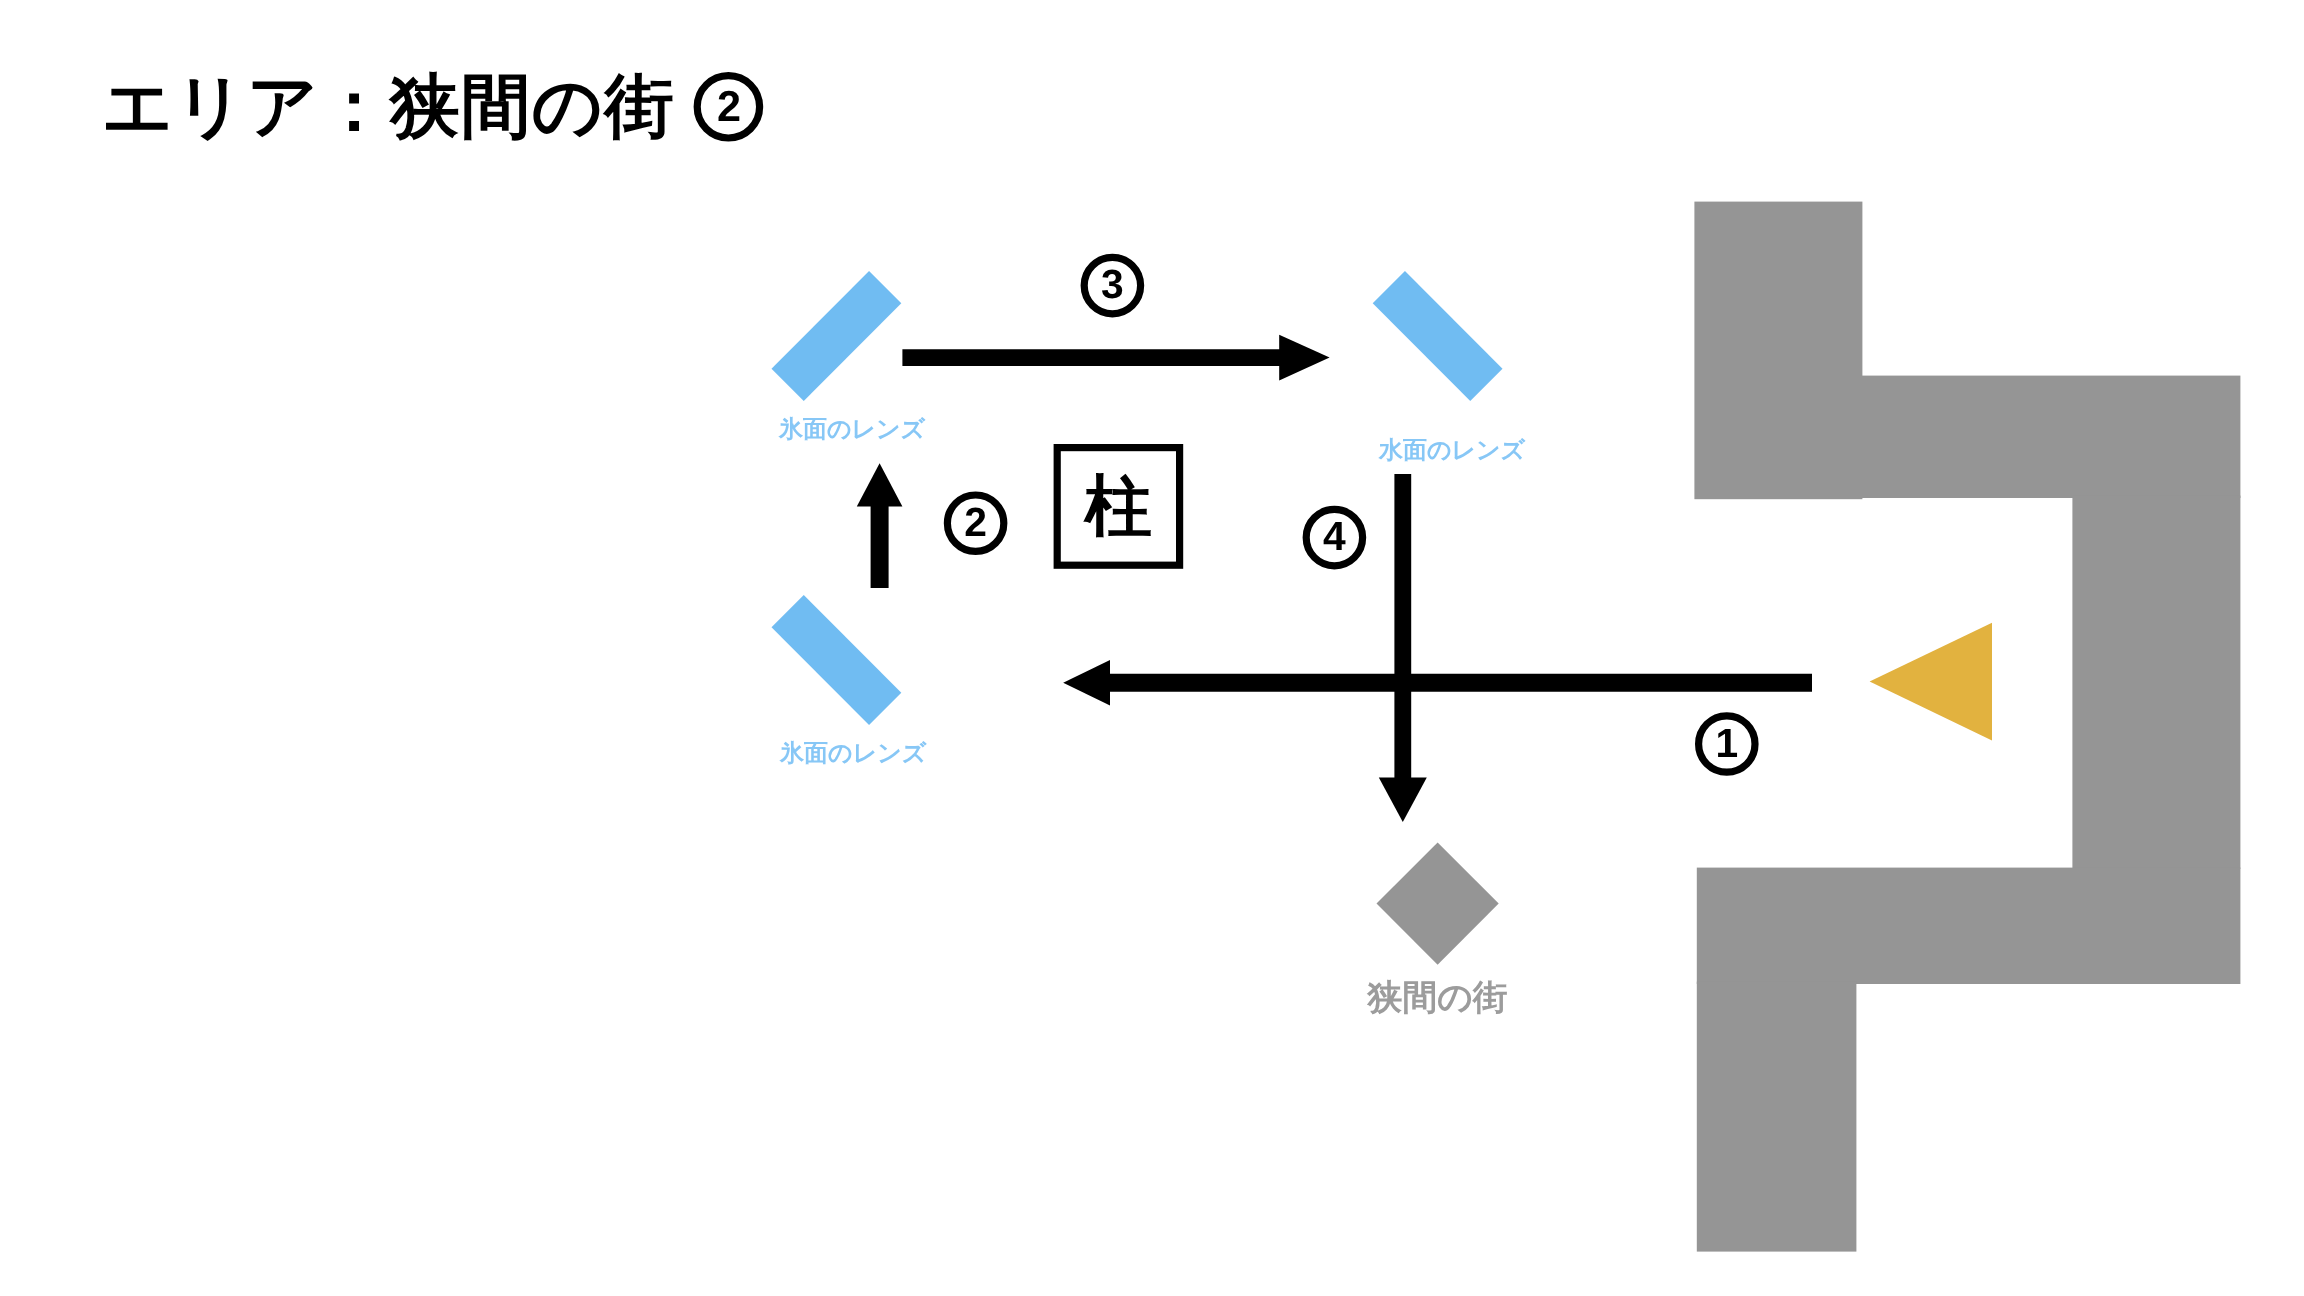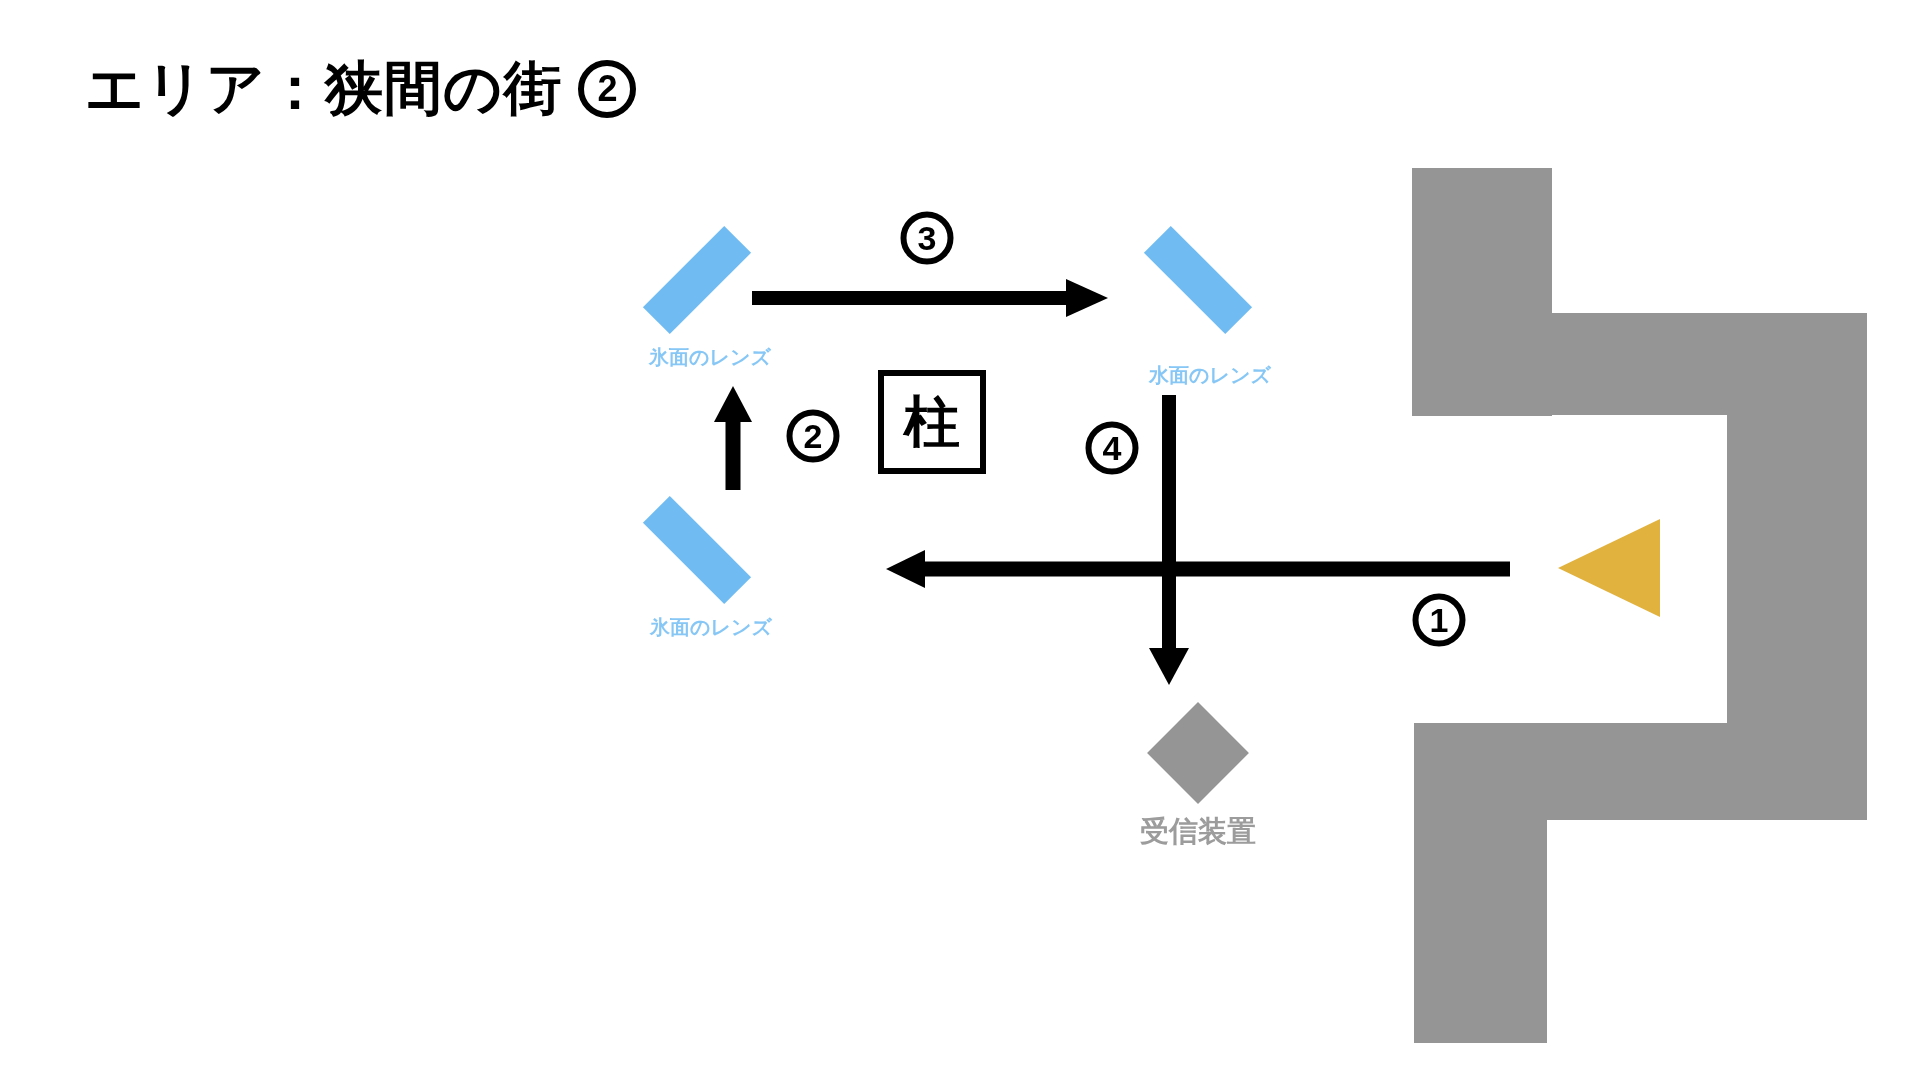--- a/index.html
+++ b/index.html
@@ -128,21 +128,21 @@
 
   <div id="label-lens-top-left" class="abs lens-label">氷面のレンズ</div>
   <div id="label-lens-top-right" class="abs lens-label">水面のレンズ</div>
   <div id="label-lens-bottom-left" class="abs lens-label">氷面のレンズ</div>
 
   <div id="pillar" class="abs">
     <span>柱</span>
   </div>
 
   <div id="receiver-diamond" class="abs"></div>
-  <div id="receiver-label" class="abs">受信装置</div>
+  <div id="receiver-label" class="abs">狭間の街</div>
 
   <div id="step-1" class="abs circled step">1</div>
   <div id="step-2" class="abs circled step">2</div>
   <div id="step-3" class="abs circled step">3</div>
   <div id="step-4" class="abs circled step">4</div>
 
   <div id="light-source" class="abs"></div>
 
 </div>
 

